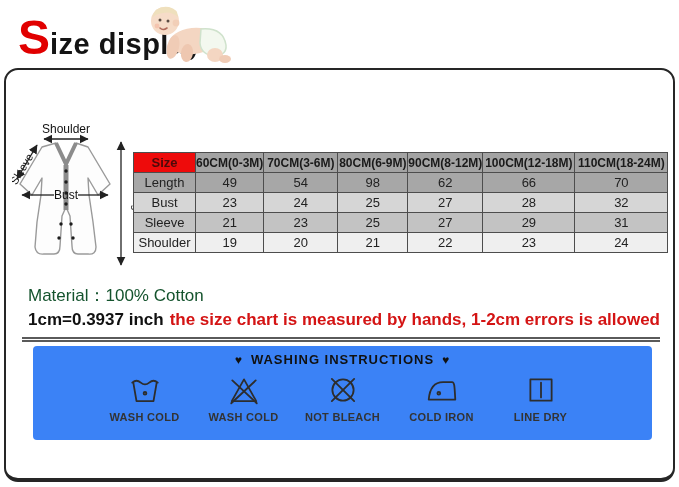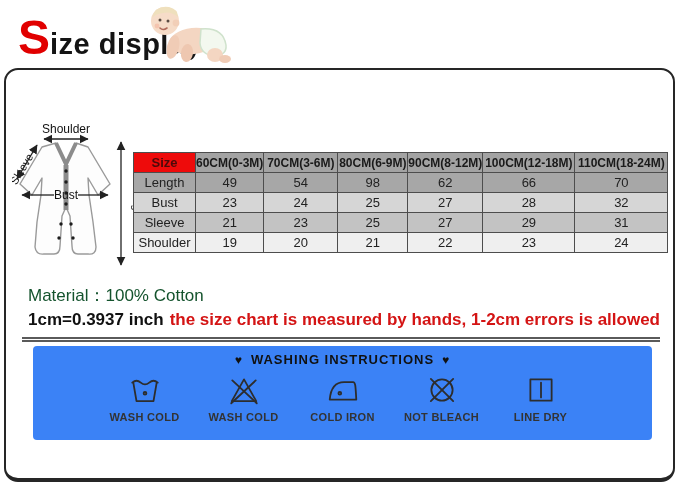--- a/index.html
+++ b/index.html
@@ -214,37 +214,37 @@
         <svg class="care-icon" viewBox="0 0 32 32">
           <path d="M16,6 L27.5,26.5 L4.5,26.5 Z"></path>
           <line x1="5" y1="7" x2="28" y2="28.5"></line>
           <line x1="27" y1="7" x2="4" y2="28.5"></line>
         </svg>
         <div class="washing-label">WASH COLD</div>
       </div>
 
       <div class="washing-item">
         <svg class="care-icon" viewBox="0 0 32 32">
-          <path d="M3.5,25 C4.5,13 10,8.5 17,8.5 L25.5,8.5 C27.5,8.5 27.8,11 28.5,25 Z"></path>
-          <circle cx="13" cy="19" r="1.3" fill="#2d2d2d"></circle>
-        </svg>
-        <div class="washing-label">COLD IRON</div>
-      </div>
-
-      <div class="washing-item">
-        <svg class="care-icon" viewBox="0 0 32 32">
           <circle cx="16" cy="16" r="10"></circle>
           <line x1="5.5" y1="5.5" x2="26.5" y2="26.5"></line>
           <line x1="26.5" y1="5.5" x2="5.5" y2="26.5"></line>
         </svg>
         <div class="washing-label">NOT BLEACH</div>
       </div>
 
       <div class="washing-item">
         <svg class="care-icon" viewBox="0 0 32 32">
+          <path d="M3.5,25 C4.5,13 10,8.5 17,8.5 L25.5,8.5 C27.5,8.5 27.8,11 28.5,25 Z"></path>
+          <circle cx="13" cy="19" r="1.3" fill="#2d2d2d"></circle>
+        </svg>
+        <div class="washing-label">COLD IRON</div>
+      </div>
+
+      <div class="washing-item">
+        <svg class="care-icon" viewBox="0 0 32 32">
           <rect x="6" y="6" width="20" height="20"></rect>
           <line x1="16" y1="9" x2="16" y2="23" stroke-width="2.4"></line>
         </svg>
         <div class="washing-label">LINE DRY</div>
       </div>
 
     </div>
   </div>
 
 </div>

